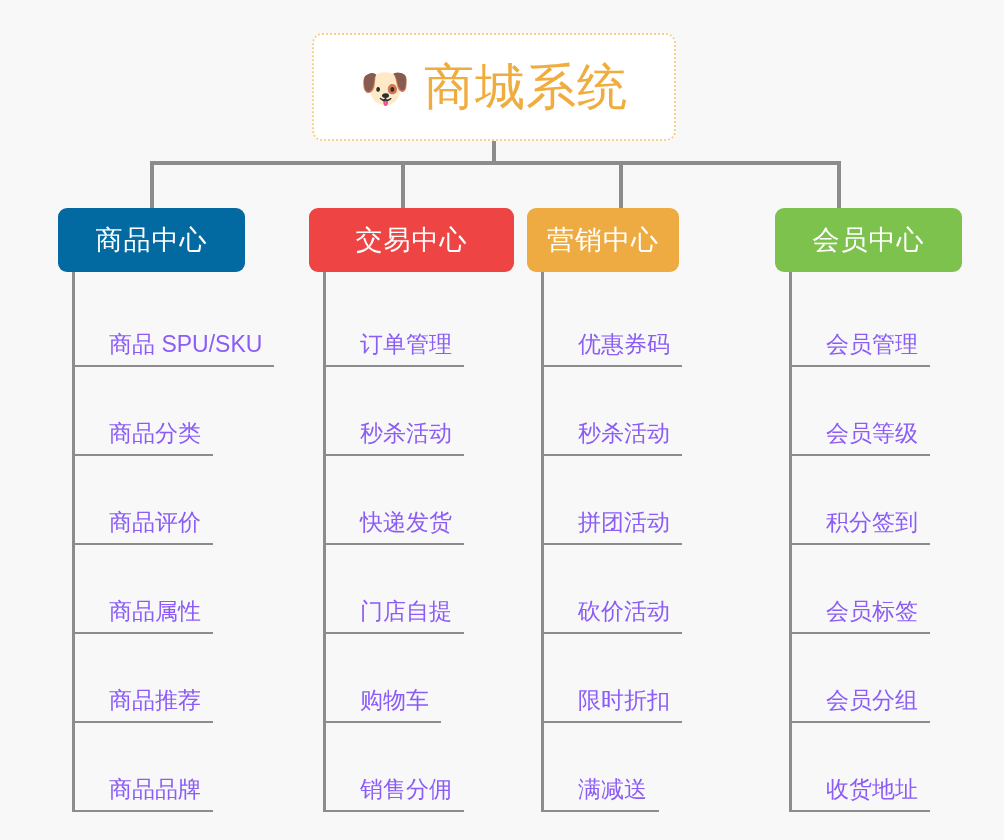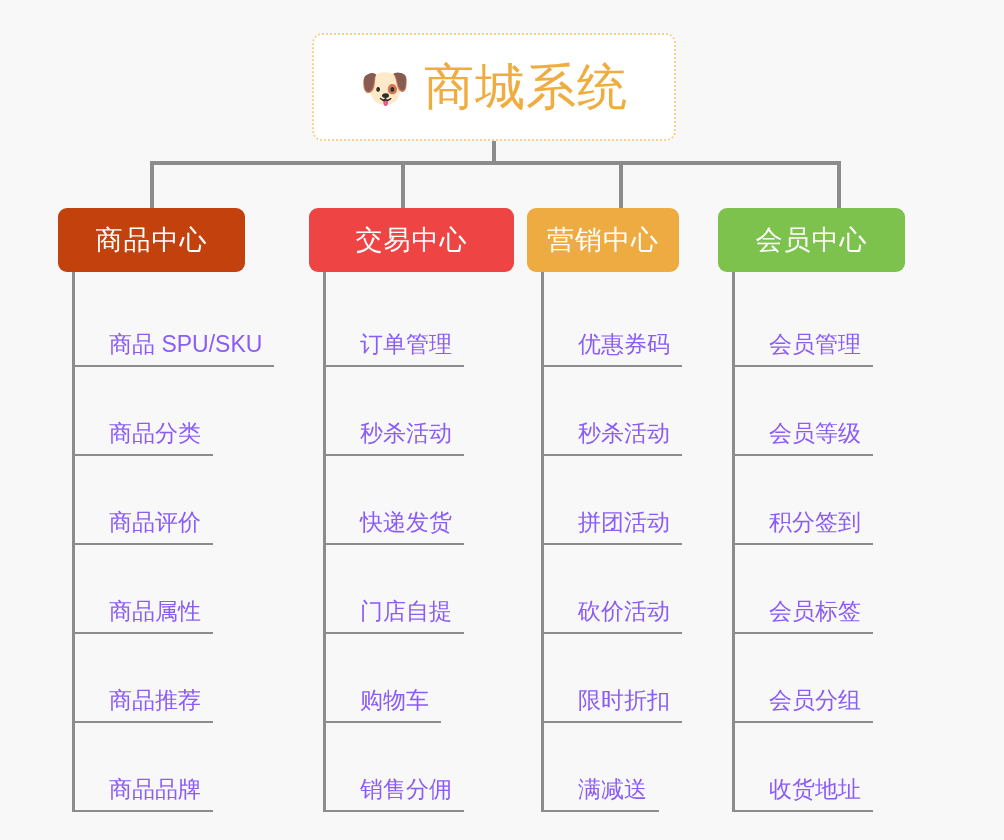--- a/index.html
+++ b/index.html
@@ -77,36 +77,36 @@
   .drop-4 { left: 837px; }
 
   
   .column {
     position: absolute;
     top: 208px;
   }
   .col-1 { left: 58px; }
   .col-2 { left: 309px; }
   .col-3 { left: 527px; }
-  .col-4 { left: 718px; text-align: right; }
+  .col-4 { left: 775px; text-align: right; }
 
   .cat-box {
     height: 64px;
     border-radius: 9px;
     display: flex;
     align-items: center;
     justify-content: center;
     color: #ffffff;
     font-size: 27px;
     letter-spacing: 1px;
     white-space: nowrap;
     box-sizing: border-box;
     padding: 0 26px;
   }
-  .cat-1 { background: #c2410c; width: 187px; }
+  .cat-1 { background: #0369a1; width: 187px; }
   .cat-2 { background: #ef4444; width: 205px; }
   .cat-3 { background: #eeab42; width: 152px; justify-content: center; }
   .cat-4 { background: #7cc24c; width: 187px; }
 
   
   .leaf-list {
     position: relative;
     margin-left: 14px;
     padding-top: 6px;
     border-left: 3px solid #8c8c8c;

